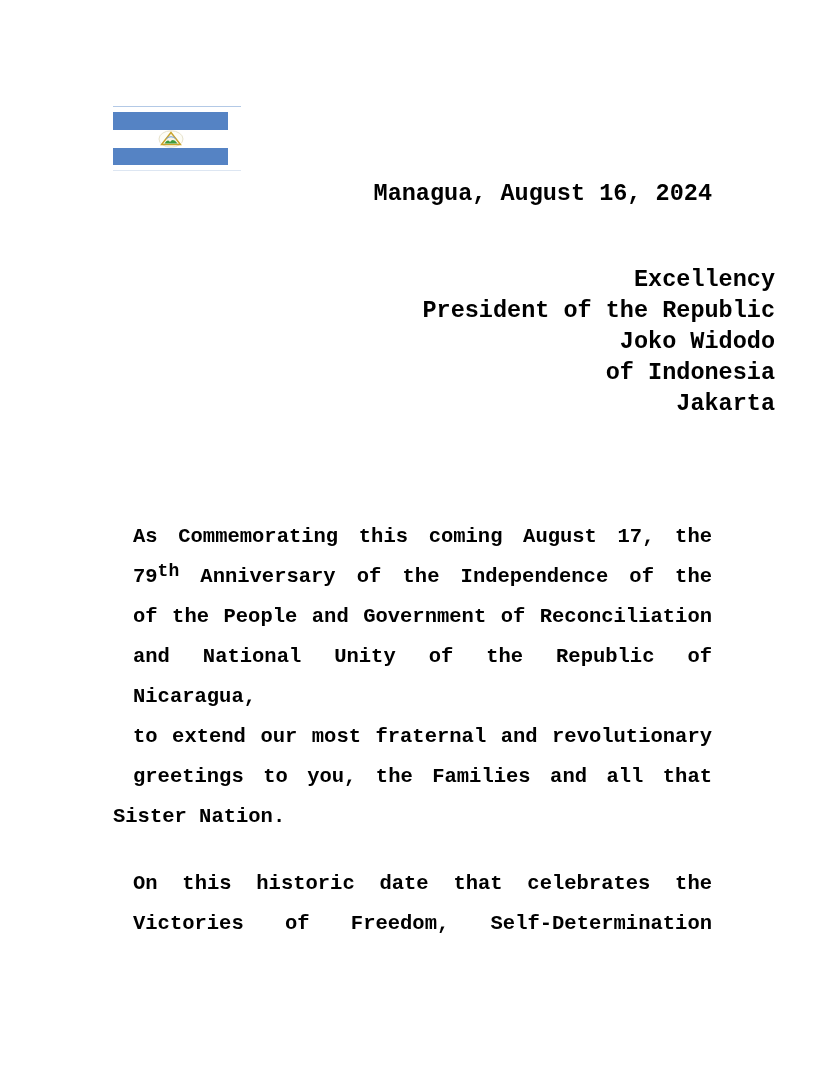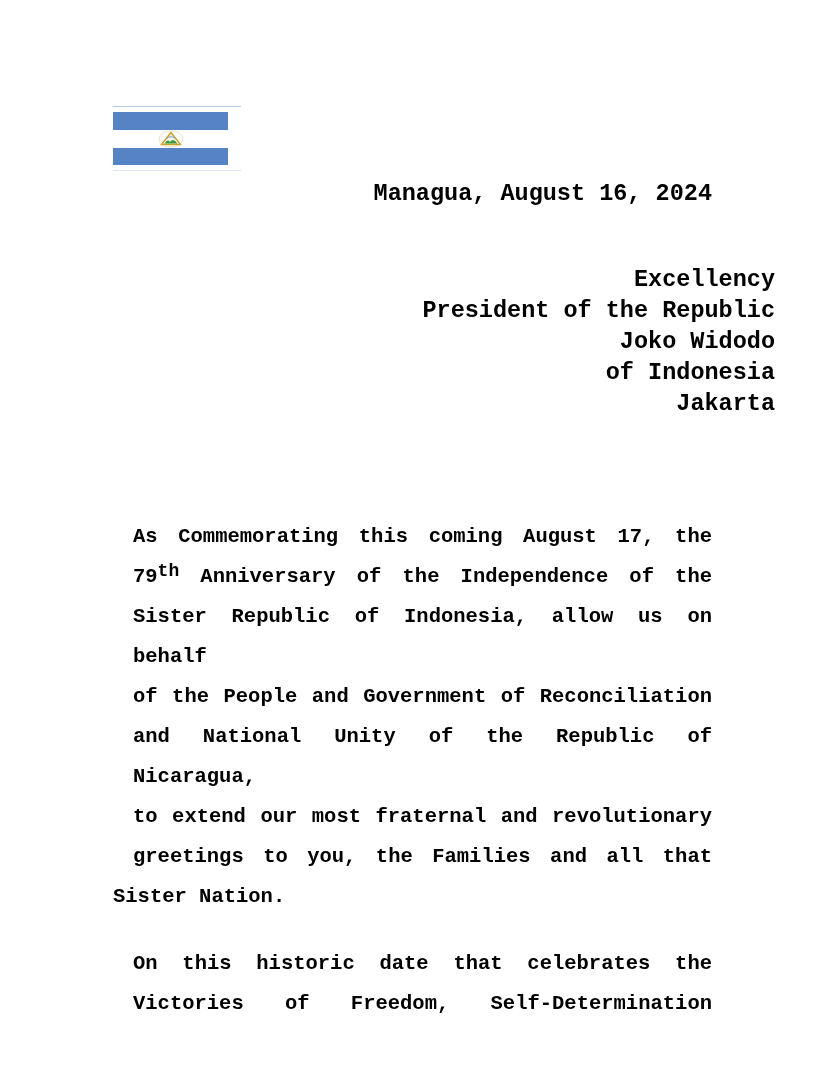--- a/index.html
+++ b/index.html
@@ -157,21 +157,20 @@
       <div class="tline">Joko Widodo</div>
       <div class="tline">of Indonesia</div>
       <div class="tline">Jakarta</div>
     </div>
 
 
   <div class="body-paragraphs">
       <div class="para">
         <div class="bline just">As Commemorating this coming August 17, the</div>
         <div class="bline just"><span>79</span><sup>th</sup><span> Anniversary of the Independence of the</span></div>
-        <div class="bline just">Sister Republic of Indonesia, allow us on behalf</div>
         <div class="bline just">of the People and Government of Reconciliation</div>
         <div class="bline just">and National Unity of the Republic of Nicaragua,</div>
         <div class="bline just">to extend our most fraternal and revolutionary</div>
         <div class="bline just">greetings to you, the Families and all that</div>
         <div class="bline">Sister Nation.</div>
       </div>
       <div class="para">
         <div class="bline just">On this historic date that celebrates the</div>
         <div class="bline just">Victories of Freedom, Self-Determination</div>
       </div>

